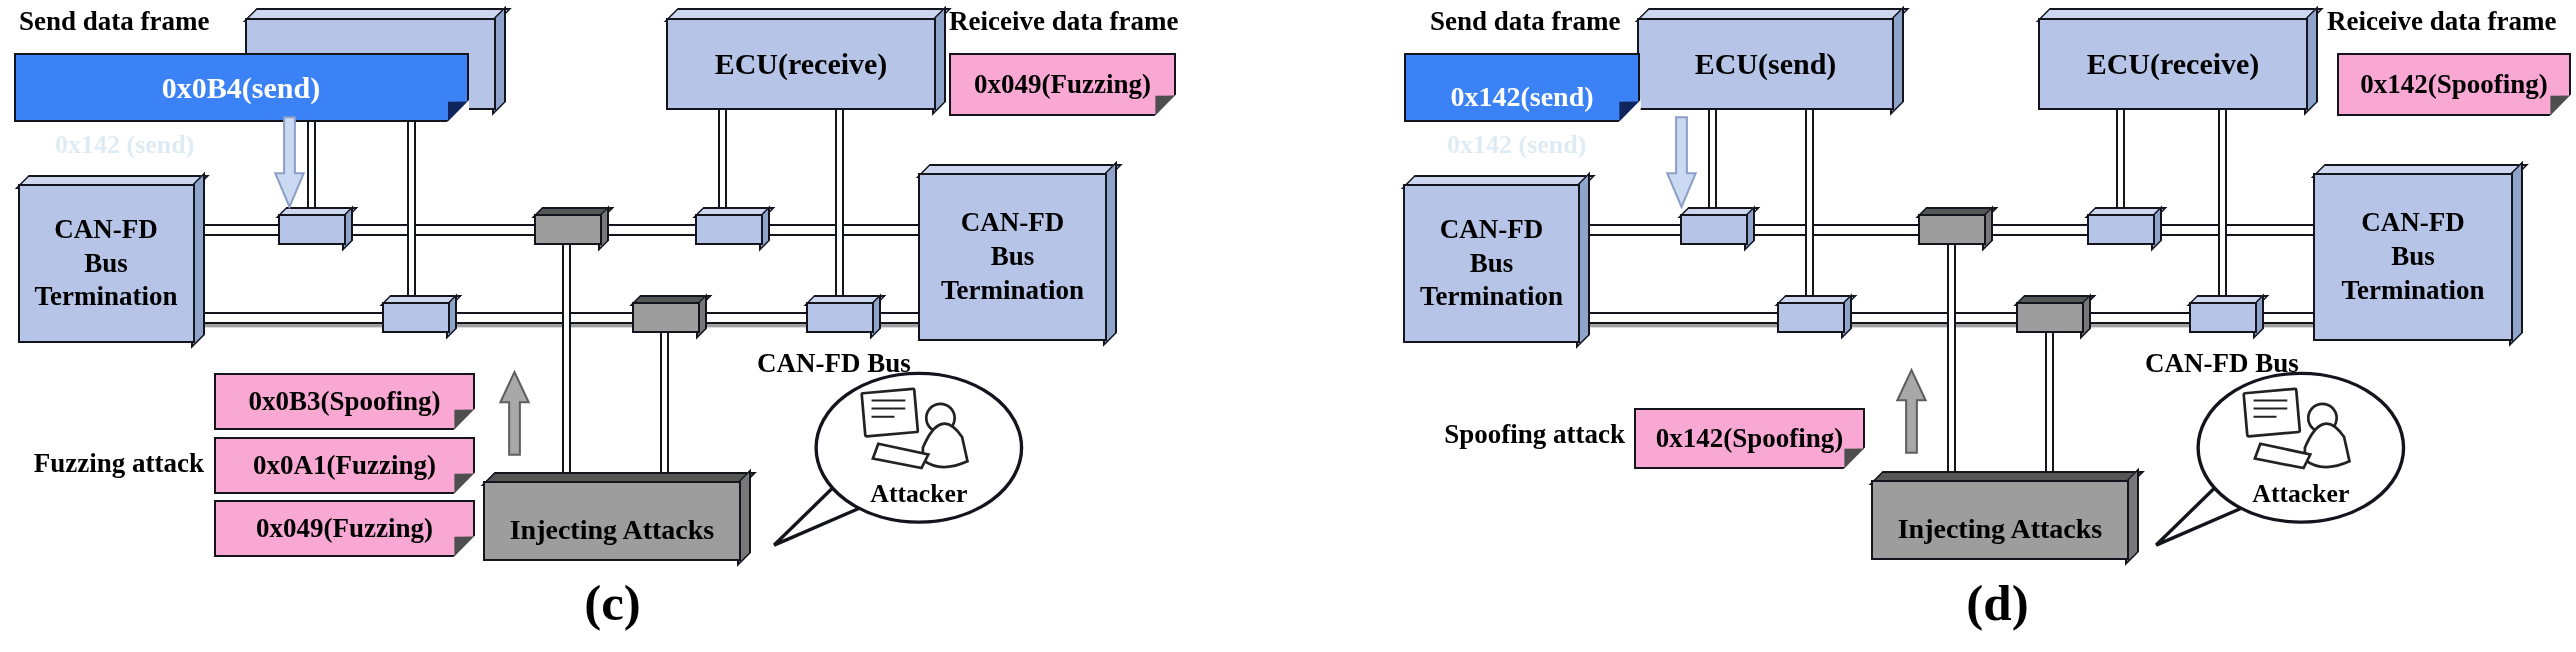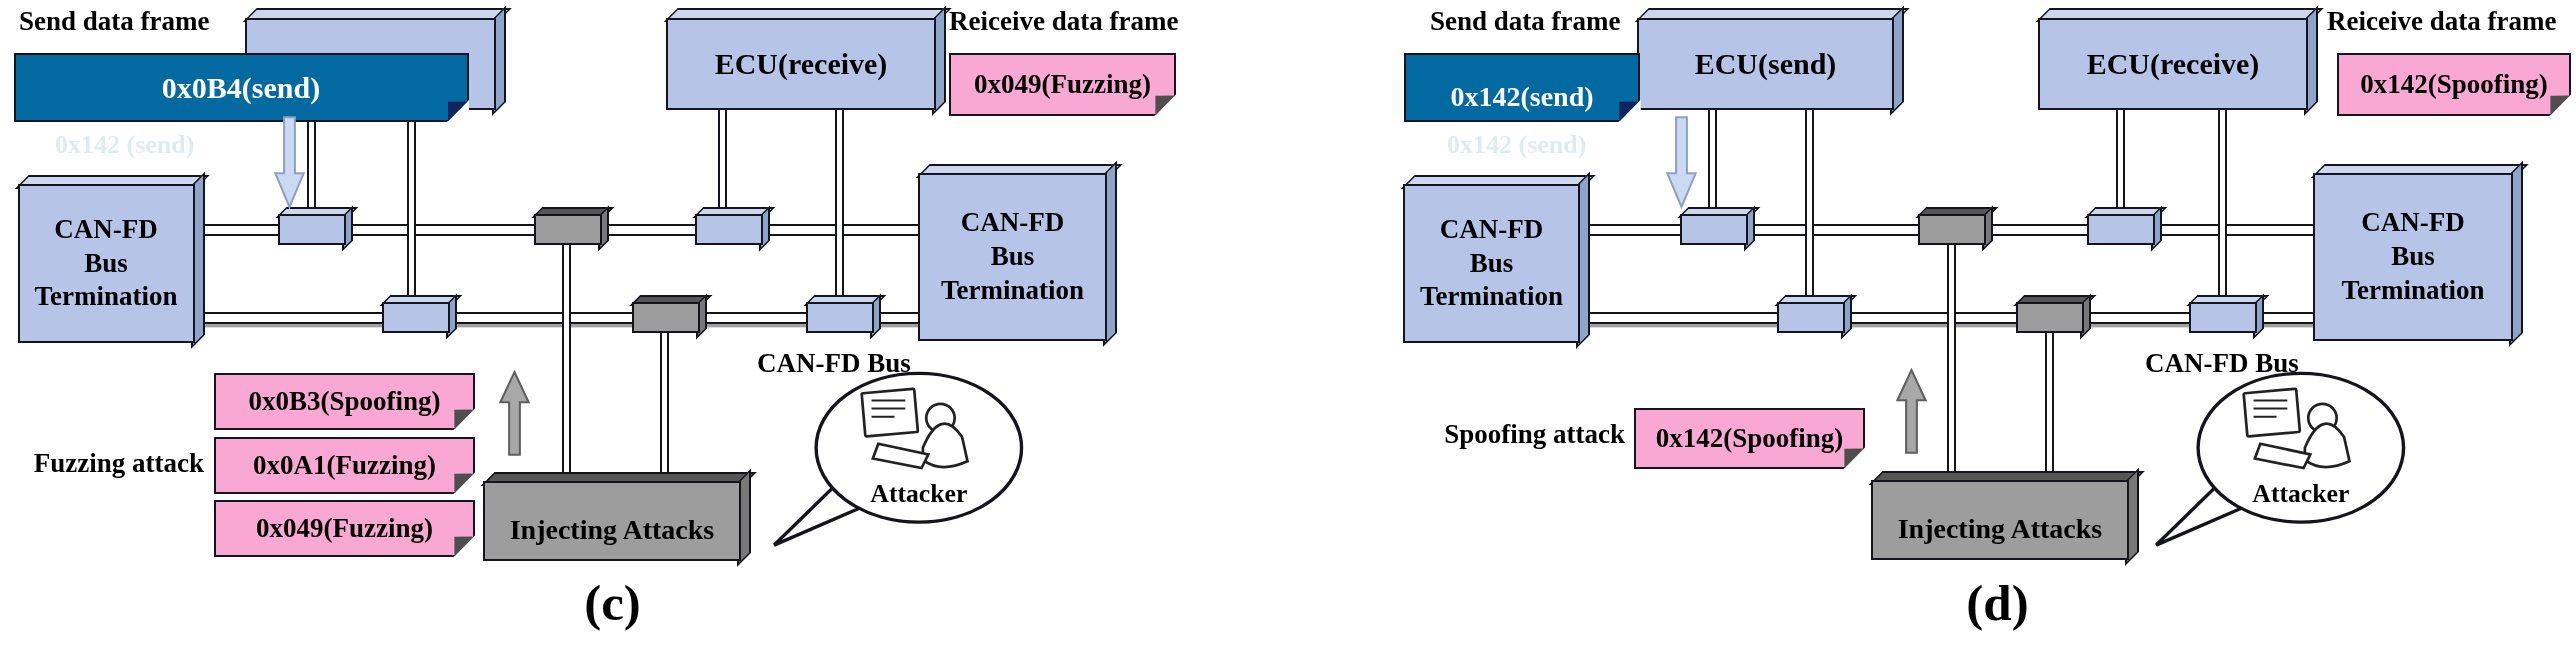--- a/index.html
+++ b/index.html
@@ -20,21 +20,21 @@
   .conn{--d:6.8px;z-index:3;}
   .zbox{z-index:4;}
 
   
   .bus{position:absolute;height:8px;background:#fff;border-top:2.7px solid #14141c;border-bottom:2.7px solid #14141c;z-index:1;}
   .bus-bot{box-shadow:0 3.4px 0 rgba(130,130,130,.75);}
   .vwire{position:absolute;width:5.4px;background:#fff;border-left:2.7px solid #14141c;border-right:2.7px solid #14141c;z-index:2;}
 
   
   .tag{position:absolute;border:2.7px solid #14141c;display:flex;align-items:center;justify-content:center;z-index:5;}
-  .tag-blue{background:#0369a1;color:#fff;--flap:#10255c;}
+  .tag-blue{background:#3b82f6;color:#fff;--flap:#10255c;}
   .tag-gray{background:#f9a8d4;color:#000;--flap:#4e4e4e;}
   .fold-cut{position:absolute;right:-2.7px;bottom:-2.7px;width:23px;height:23px;background:#fff;
        clip-path:polygon(100% 0,100% 100%,0 100%);}
   .fold-flap{position:absolute;right:-1.4px;bottom:-1.4px;width:20px;height:20px;background:var(--flap);
        clip-path:polygon(0 2%,98% 0,0 100%);}
 
   
   .lbl{position:absolute;white-space:nowrap;z-index:5;}
   .t40{font-size:27px;line-height:1.05;}
   .t42{font-size:28px;line-height:1.05;margin-top:18px;}

